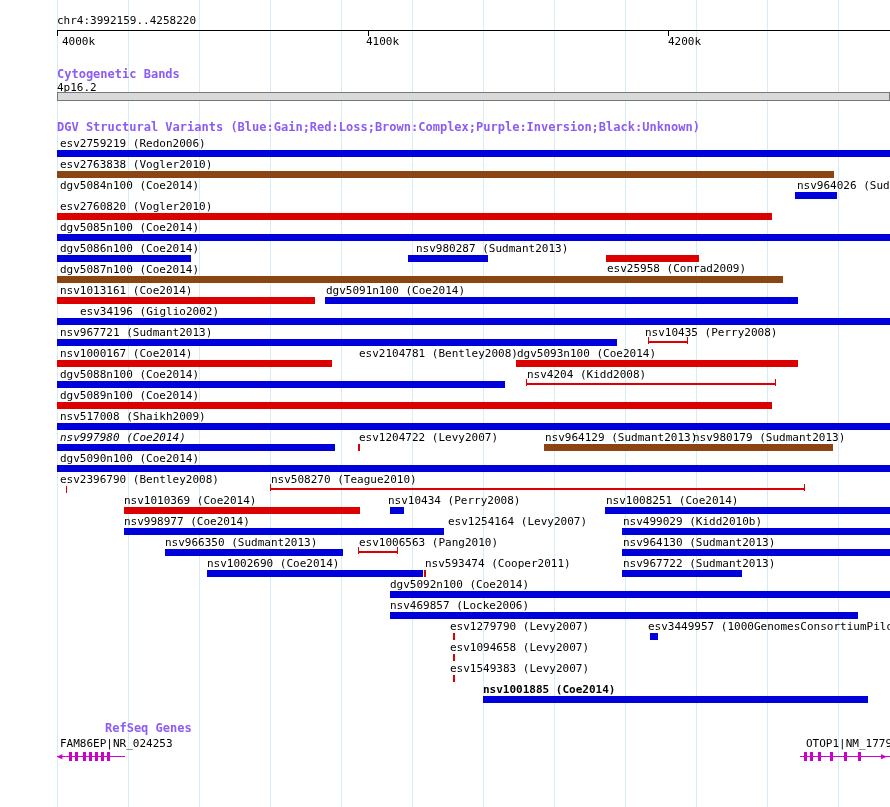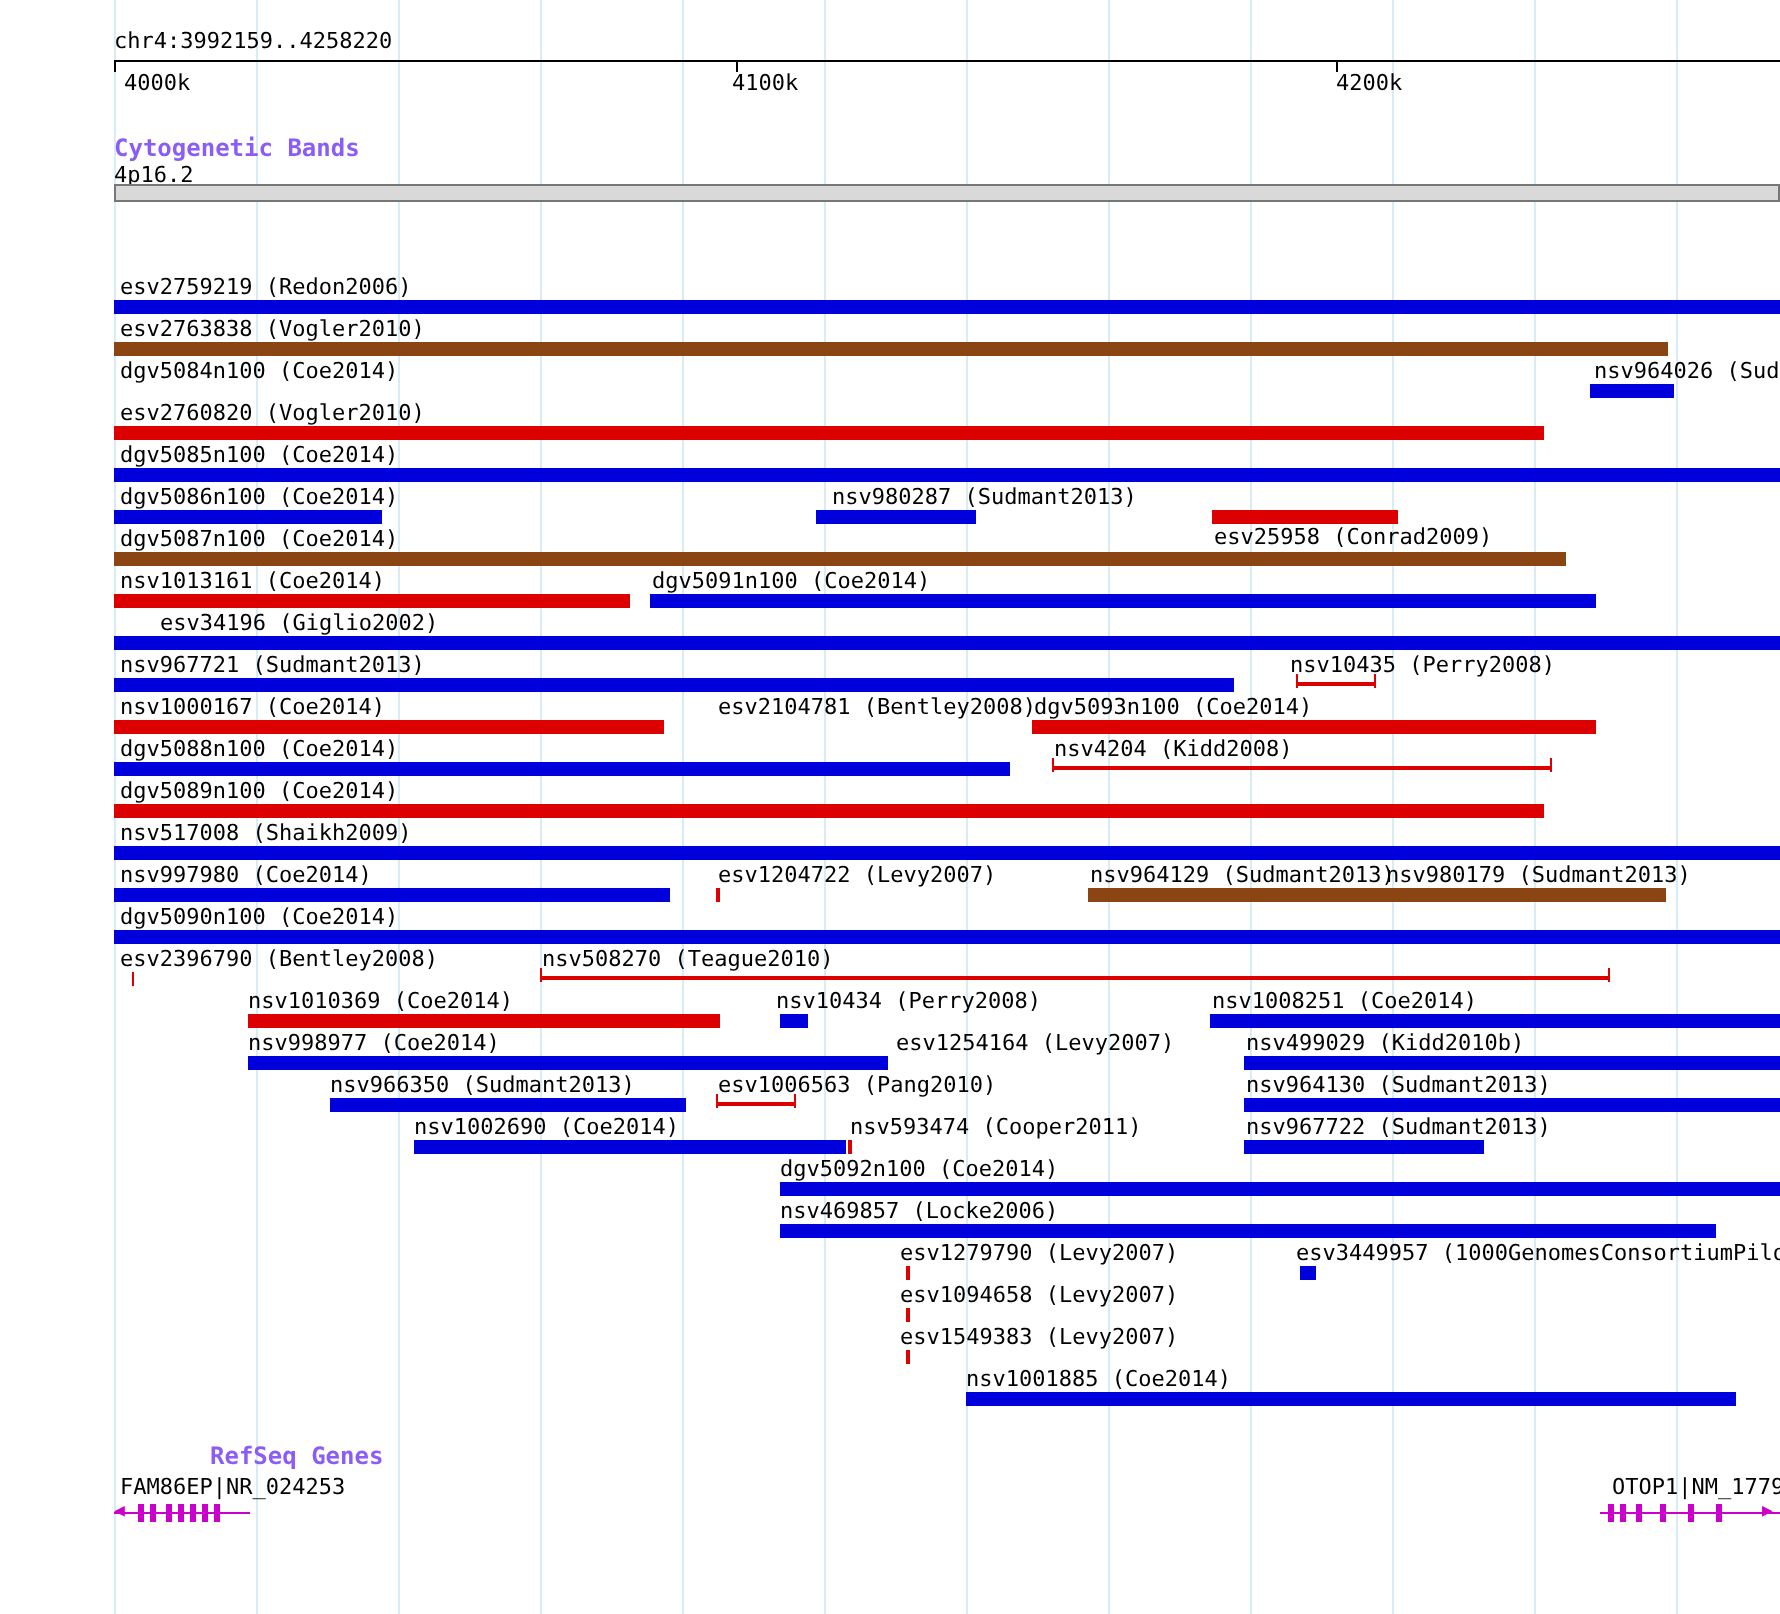--- a/index.html
+++ b/index.html
@@ -138,20 +138,21 @@
   <div class="tick" style="left:368px; top:30px;"></div>
   <div class="tick" style="left:668px; top:30px;"></div>
   <div class="coord-label" style="left:62px; top:35px;">4000k</div>
   <div class="coord-label" style="left:366px; top:35px;">4100k</div>
   <div class="coord-label" style="left:668px; top:35px;">4200k</div>
 
   <div class="section-title" style="left:57px; top:67px;">Cytogenetic Bands</div>
   <div class="plain-label" style="left:57px; top:81px;">4p16.2</div>
   <div class="cyto-band" style="top:92px;"></div>
 
+  <div class="section-title" style="left:57px; top:120px;">DGV Structural Variants (Blue:Gain;Red:Loss;Brown:Complex;Purple:Inversion;Black:Unknown)</div>
 
   <div id="tracks">
       <div class="track-label" style="left: 60px; top: 138px;">esv2759219 (Redon2006)</div>
       <div class="bar blue" style="left: 57px; top: 150px; width: 833px;"></div>
       <div class="track-label" style="left: 60px; top: 159px;">esv2763838 (Vogler2010)</div>
       <div class="bar brown" style="left: 57px; top: 171px; width: 777px;"></div>
       <div class="track-label" style="left: 60px; top: 180px;">dgv5084n100 (Coe2014)</div>
       <div class="track-label" style="left: 797px; top: 180px;">nsv964026 (Sudm</div>
       <div class="bar blue" style="left: 795px; top: 192px; width: 42px;"></div>
       <div class="track-label" style="left: 60px; top: 201px;">esv2760820 (Vogler2010)</div>
@@ -186,21 +187,21 @@
       <div class="track-label" style="left: 60px; top: 369px;">dgv5088n100 (Coe2014)</div>
       <div class="track-label" style="left: 527px; top: 369px;">nsv4204 (Kidd2008)</div>
       <div class="bar blue" style="left: 57px; top: 381px; width: 448px;"></div>
       <div class="bar red thin" style="left: 526px; top: 381px; width: 250px;"></div>
       <div class="tickmark red" style="left: 526px; top: 379px;"></div>
       <div class="tickmark red" style="left: 775px; top: 379px;"></div>
       <div class="track-label" style="left: 60px; top: 390px;">dgv5089n100 (Coe2014)</div>
       <div class="bar red" style="left: 57px; top: 402px; width: 715px;"></div>
       <div class="track-label" style="left: 60px; top: 411px;">nsv517008 (Shaikh2009)</div>
       <div class="bar blue" style="left: 57px; top: 423px; width: 833px;"></div>
-      <div class="track-label" style="left: 60px; top: 432px;">nsv997980 (Coe2014)</div>
+      <div class="track-label" style="left: 60px; top: 432px; font-style: italic;">nsv997980 (Coe2014)</div>
       <div class="track-label" style="left: 359px; top: 432px;">esv1204722 (Levy2007)</div>
       <div class="track-label" style="left: 545px; top: 432px;">nsv964129 (Sudmant2013)</div>
       <div class="track-label" style="left: 693px; top: 432px;">nsv980179 (Sudmant2013)</div>
       <div class="bar blue" style="left: 57px; top: 444px; width: 278px;"></div>
       <div class="bar red" style="left: 358px; top: 444px; width: 2px;"></div>
       <div class="bar brown" style="left: 544px; top: 444px; width: 289px;"></div>
       <div class="track-label" style="left: 60px; top: 453px;">dgv5090n100 (Coe2014)</div>
       <div class="bar blue" style="left: 57px; top: 465px; width: 833px;"></div>
       <div class="track-label" style="left: 60px; top: 474px;">esv2396790 (Bentley2008)</div>
       <div class="track-label" style="left: 271px; top: 474px;">nsv508270 (Teague2010)</div>
@@ -238,21 +239,21 @@
       <div class="track-label" style="left: 390px; top: 600px;">nsv469857 (Locke2006)</div>
       <div class="bar blue" style="left: 390px; top: 612px; width: 468px;"></div>
       <div class="track-label" style="left: 450px; top: 621px;">esv1279790 (Levy2007)</div>
       <div class="track-label" style="left: 648px; top: 621px;">esv3449957 (1000GenomesConsortiumPilotPr</div>
       <div class="bar red" style="left: 453px; top: 633px; width: 2px;"></div>
       <div class="bar blue" style="left: 650px; top: 633px; width: 8px;"></div>
       <div class="track-label" style="left: 450px; top: 642px;">esv1094658 (Levy2007)</div>
       <div class="bar red" style="left: 453px; top: 654px; width: 2px;"></div>
       <div class="track-label" style="left: 450px; top: 663px;">esv1549383 (Levy2007)</div>
       <div class="bar red" style="left: 453px; top: 675px; width: 2px;"></div>
-      <div class="track-label" style="left: 483px; top: 684px;">nsv1001885 (Coe2014)</div>
+      <div class="track-label" style="left: 483px; top: 684px; font-weight: bold;">nsv1001885 (Coe2014)</div>
       <div class="bar blue" style="left: 483px; top: 696px; width: 385px;"></div>
     </div>
 
   <div class="section-title" style="left:57px; top:721px;margin-left:48px;">RefSeq Genes</div>
   <div id="genes">
       <div class="track-label" style="left: 60px; top: 738px;">FAM86EP|NR_024253</div>
       <div class="gene-row" style="left: 57px; top: 750px; width: 68px;">
         <div class="gene-line" style="left: 0px; width: 68px;"></div>
         <div class="exon" style="left: 12px;"></div>
         <div class="exon" style="left: 18px;"></div>

